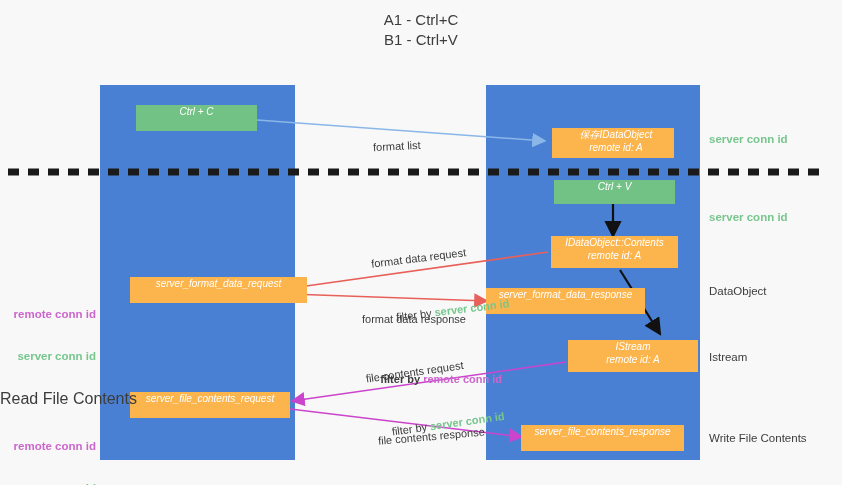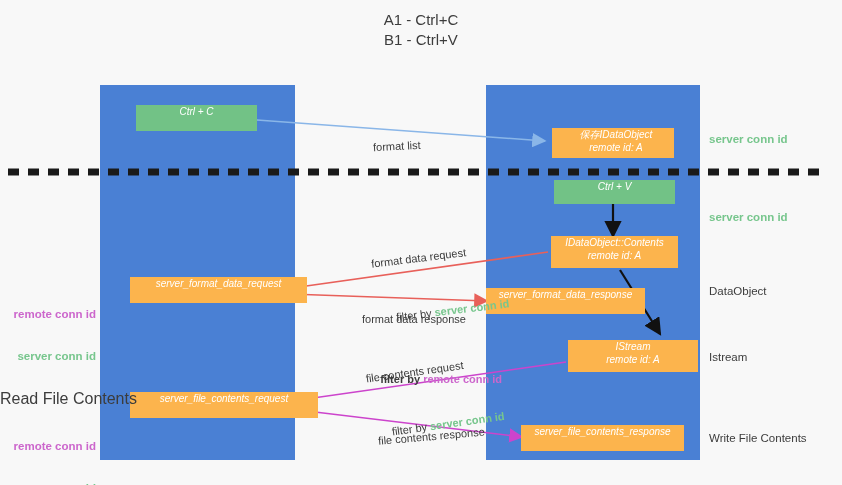--- a/index.html
+++ b/index.html
@@ -170,21 +170,21 @@
   </svg>
 
   <div class="abs node green" style="left:136px; top:105px; width:121px; height:26px;">
     <span>Ctrl + C</span>
   </div>
 
   <div class="abs node orange" style="left:130px; top:277px; width:177px; height:26px;">
     <span>server_format_data_request</span>
   </div>
 
-  <div class="abs node orange" style="left:130px; top:392px; width:188px; height:26px;">
+  <div class="abs node orange" style="left:130px; top:392px; width:160px; height:26px;">
     <span>server_file_contents_request</span>
   </div>
 
   <div class="abs node orange" style="left:552px; top:128px; width:122px; height:30px;padding-left:6px;">
     <span>保存IDataObject</span>
     <span class="l2">remote id: A</span>
   </div>
 
   <div class="abs node green" style="left:554px; top:180px; width:121px; height:24px;">
     <span>Ctrl + V</span>

